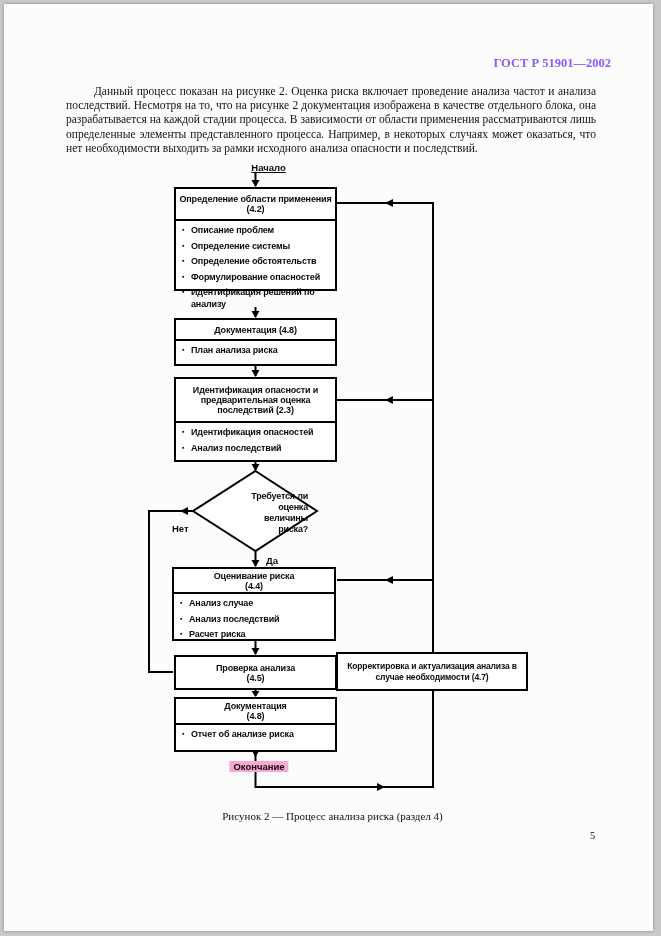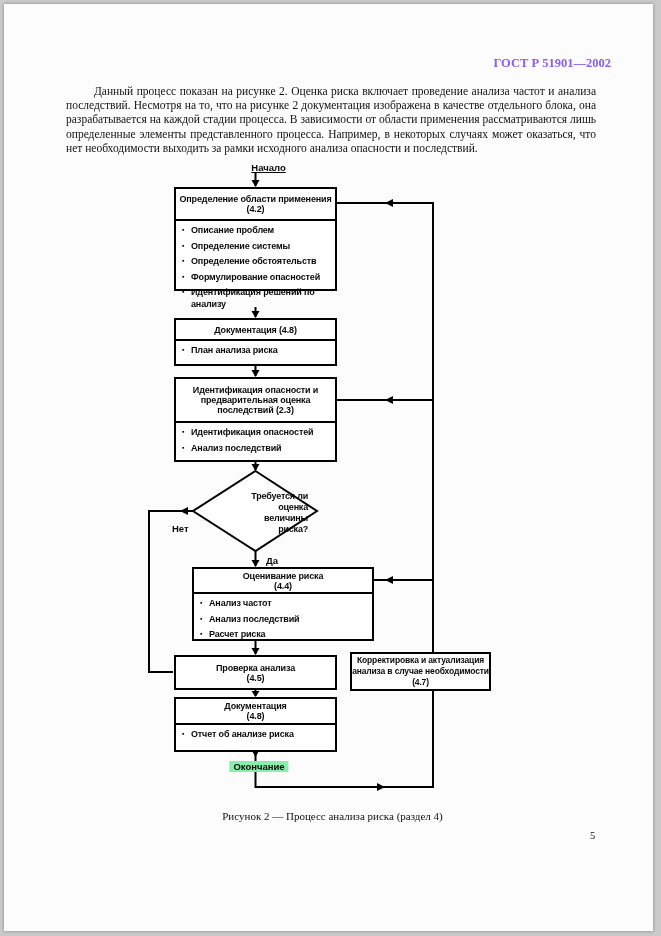--- a/index.html
+++ b/index.html
@@ -20,21 +20,21 @@
   .box{position:absolute;z-index:2;background:#fff;border:2px solid #000;box-sizing:border-box;
        font:bold 9px "Liberation Sans",sans-serif;color:#0a0a0a;letter-spacing:-0.15px;}
   .bhead{display:flex;align-items:center;justify-content:center;text-align:center;
          border-bottom:2px solid #000;box-sizing:border-box;padding:1px 2px;}
   .center-cell{display:flex;align-items:center;justify-content:center;text-align:center;}
   .blist{padding:3px 2px 0 5px;}
   .li{position:relative;padding-left:10px;line-height:12px;margin-bottom:3.5px;}
   .li::before{content:"▪";position:absolute;left:1px;top:0;font-size:7px;}
   .flabel{position:absolute;z-index:3;font:bold 9.5px "Liberation Sans",sans-serif;color:#0a0a0a;}
   .start{top:158px;left:255px;transform:translateX(-50%);text-decoration:underline;padding-left:19px;}
-  .end{top:757px;left:255px;transform:translateX(-50%);background:#86efac;padding:0 4px;}
+  .end{top:757px;left:255px;transform:translateX(-50%);background:#f9a8d4;padding:0 4px;}
   .yes{top:551px;left:262px;}
   .no{top:493px;left:168px;margin-top:26px;}
   .decision-text{position:absolute;z-index:2;left:237px;top:487px;width:67px;text-align:right;
                  font:bold 9px/11px "Liberation Sans",sans-serif;color:#0a0a0a;letter-spacing:-0.2px;}
   .mw90{max-width:92px;} .mw70{max-width:70px;} .small{font-size:8.5px;line-height:11px;}
 </style>
 </head>
 <body>
 
 <div class="frame">
@@ -106,36 +106,36 @@
   <div class="box" style="left:170px;top:373px;width:163px;height:85px;">
     <div class="bhead" style="height:44px;">
       <span>Идентификация опасности и предварительная оценка последствий (2.3)</span>
     </div>
     <div class="blist">
       <div class="li">Идентификация опасностей</div>
       <div class="li">Анализ последствий</div>
     </div>
   </div>
 
-  <div class="box" style="left:188px;top:563px;width:182px;height:74px;">
+  <div class="box" style="left:168px;top:563px;width:164px;height:74px;">
     <div class="bhead" style="height:25px;">
       <span class="mw90">Оценивание риска (4.4)</span>
     </div>
     <div class="blist">
-      <div class="li">Анализ частот</div>
+      <div class="li">Анализ случае</div>
       <div class="li">Анализ последствий</div>
       <div class="li">Расчет риска</div>
     </div>
   </div>
 
   <div class="box center-cell" style="left:170px;top:651px;width:163px;height:35px;">
     <span class="mw90">Проверка анализа (4.5)</span>
   </div>
 
-  <div class="box center-cell small" style="left:346px;top:648px;width:141px;height:39px;">
+  <div class="box center-cell small" style="left:332px;top:648px;width:192px;height:39px;">
     <span>Корректировка и актуализация анализа в случае необходимости (4.7)</span>
   </div>
 
   <div class="box" style="left:170px;top:693px;width:163px;height:55px;">
     <div class="bhead" style="height:26px;">
       <span class="mw70">Документация (4.8)</span>
     </div>
     <div class="blist">
       <div class="li">Отчет об анализе риска</div>
     </div>

